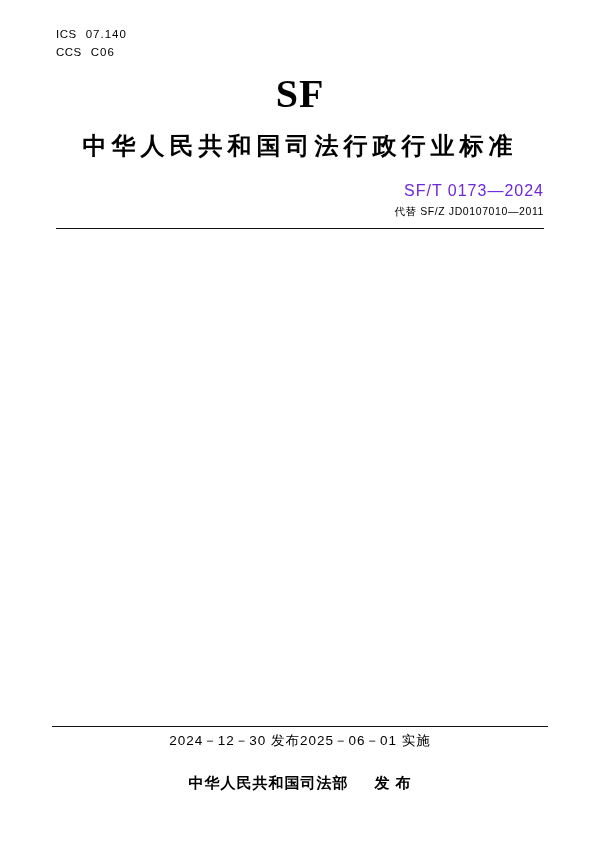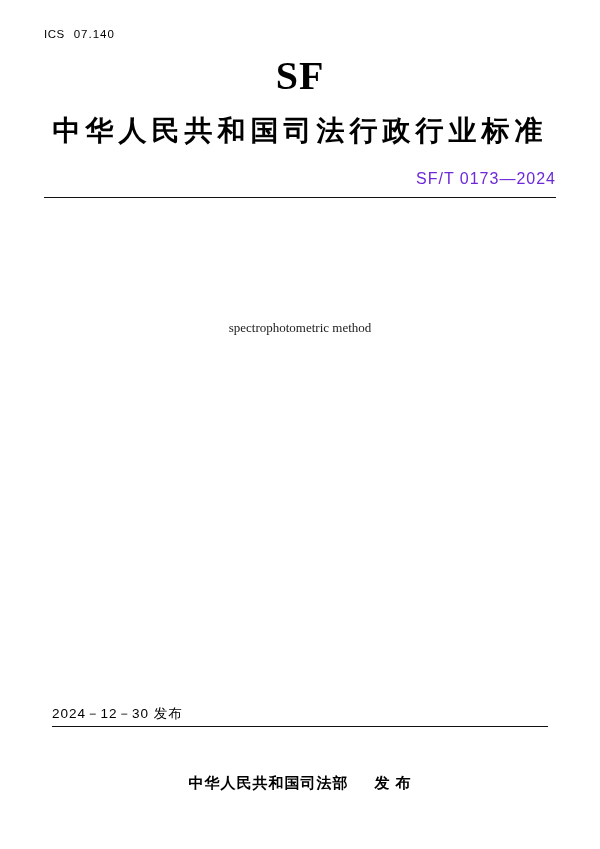--- a/index.html
+++ b/index.html
@@ -12,21 +12,21 @@
     background: #ffffff;
     font-family: "Liberation Serif", serif;
     color: #1a1a1a;
     overflow: hidden;
   }
   .page {
     position: relative;
     width: 600px;
     height: 598px;
     box-sizing: border-box;
-    padding: 0 44px;
+    padding: 0 56px;
   }
 
   
   .codes {
     padding-top: 26px;
     font-family: "Liberation Sans", sans-serif;
     font-size: 11.5px;
     letter-spacing: 0.5px;
     color: #000;
     line-height: 1.55;
@@ -44,21 +44,21 @@
     letter-spacing: 1px;
     line-height: 1;
     color: #000;
   }
 
   
   .national-title {
     text-align: center;
     margin-top: 16px;
     font-family: "Liberation Sans", sans-serif;
-    font-size: 28px;
+    font-size: 24px;
     font-weight: bold;
     letter-spacing: 5px;
     color: #000;
     white-space: nowrap;
   }
 
   
   .std-no {
     text-align: right;
     margin-top: 20px;
@@ -104,23 +104,23 @@
     line-height: 1.5;
     color: #222;
     padding: 0 28px;
   }
 
   
   .dates {
     position: absolute;
     left: 52px;
     right: 52px;
-    top: 705px;
+    top: 732px;
     display: flex;
-    justify-content: space-between;
+    justify-content: center;
     font-family: "Liberation Sans", sans-serif;
     font-size: 13.5px;
     letter-spacing: 1px;
     color: #000;
   }
   .bottom-rule {
     position: absolute;
     left: 52px;
     right: 52px;
     top: 726px;
@@ -142,38 +142,42 @@
 </style>
 </head>
 <body>
 
 <div class="page">
 
   <div class="codes">
     <div>
       <span class="key">ICS</span><span class="val">07.140</span>
     </div>
+    <div>
+      <span class="key">CCS</span><span class="val">C06</span>
+    </div>
   </div>
 
   <div class="emblem">SF</div>
 
   <div class="national-title">中华人民共和国司法行政行业标准</div>
 
   <div class="std-no">SF/T 0173—2024</div>
+  <div class="std-replace">代替 SF/Z JD0107010—2011</div>
 
   <hr class="rule">
 
   <div class="title-block">
     <div class="en-title">
-      <div>spectrophotometric method</div>
     </div>
   </div>
 
   <div class="dates">
     <div>2024－12－30 发布</div>
+    <div>2025－06－01 实施</div>
   </div>
   <div class="bottom-rule"></div>
 
   <div class="issuer">
     <span>中华人民共和国司法部</span><span class="gap"></span><span>发 布</span>
   </div>
 
 </div>
 
 </body></html>

